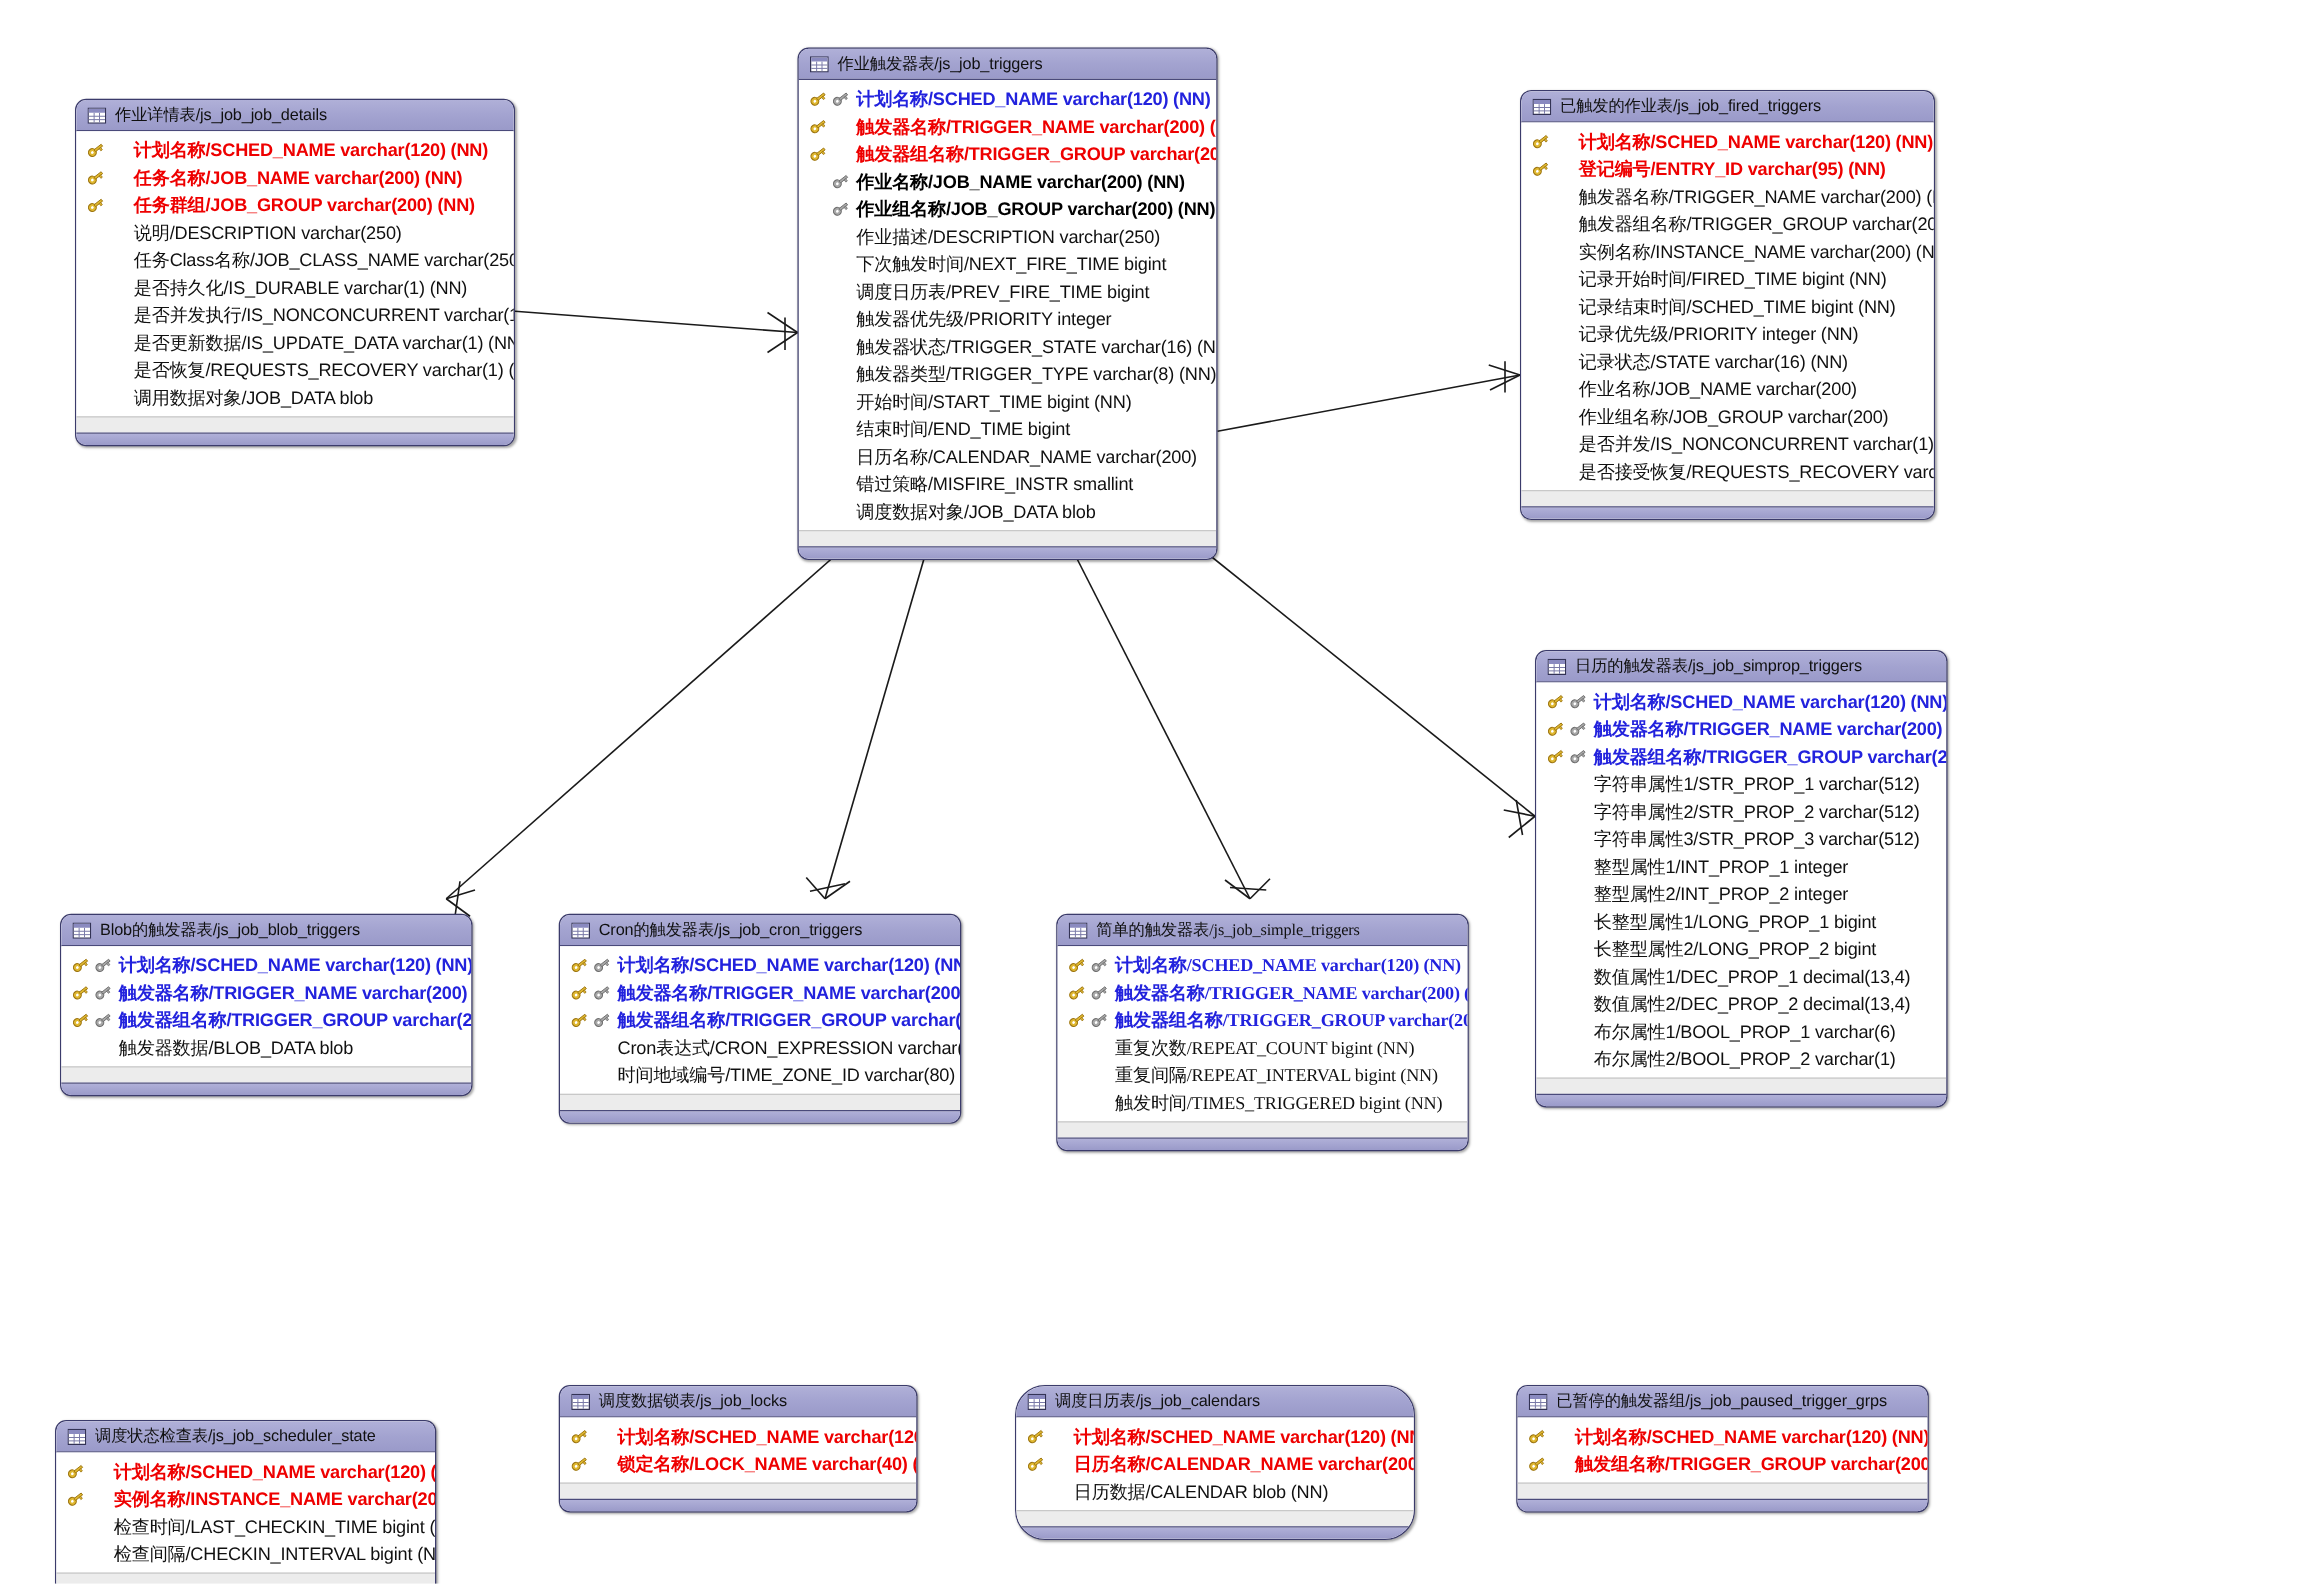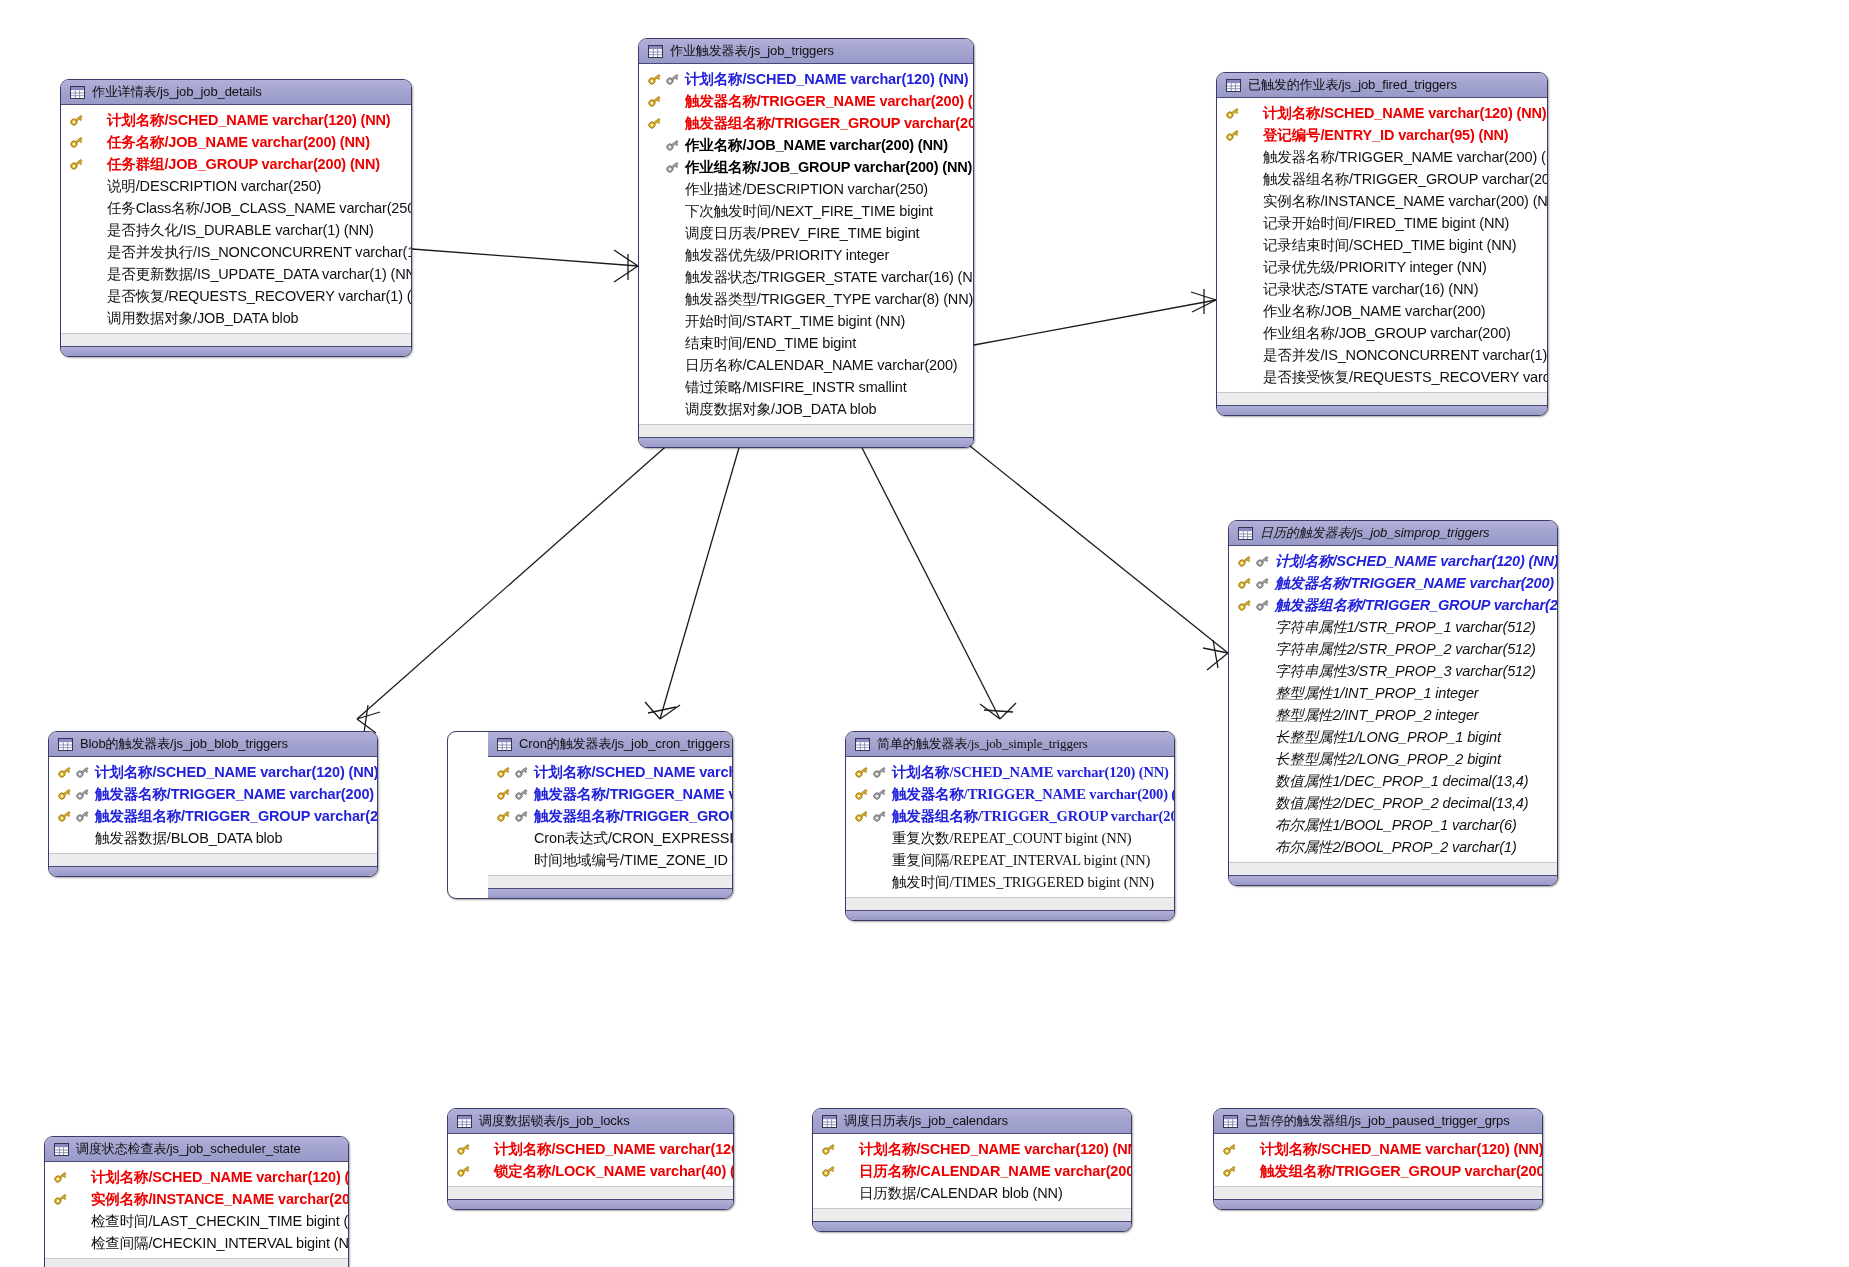--- a/index.html
+++ b/index.html
@@ -466,21 +466,21 @@
           </div>
           <div class="field">
             <span class="keyslot"></span>
             <span class="keyslot"></span>
             <span class="fname plain">是否接受恢复/REQUESTS_RECOVERY varchar(1)</span>
           </div>
         </div>
         <div class="ent-footer"></div>
         <div class="ent-foot-band"></div>
       </div>
-      <div class="entity" style="left: 1228px; top: 520px; width: 330px; font-style: italic;">
+      <div class="entity" style="left: 1228px; top: 520px; width: 330px;">
         <div class="ent-header">
           <svg class="tbl-icon" width="15" height="13" viewBox="0 0 15 13">
             <rect x="0.5" y="0.5" width="14" height="12" fill="#ffffff" stroke="#333355"></rect>
             <rect x="1" y="1" width="13" height="3.2" fill="#8a8ac0"></rect>
             <line x1="1" y1="7" x2="14" y2="7" stroke="#7a7aa8" stroke-width="0.8"></line>
             <line x1="1" y1="9.7" x2="14" y2="9.7" stroke="#7a7aa8" stroke-width="0.8"></line>
             <line x1="5.3" y1="4.3" x2="5.3" y2="12" stroke="#7a7aa8" stroke-width="0.8"></line>
             <line x1="9.6" y1="4.3" x2="9.6" y2="12" stroke="#7a7aa8" stroke-width="0.8"></line>
           </svg>
           <span class="ent-title">日历的触发器表/js_job_simprop_triggers</span>
@@ -698,21 +698,21 @@
           </div>
           <div class="field">
             <span class="keyslot"></span>
             <span class="keyslot"></span>
             <span class="fname plain">触发器数据/BLOB_DATA blob</span>
           </div>
         </div>
         <div class="ent-footer"></div>
         <div class="ent-foot-band"></div>
       </div>
-      <div class="entity" style="left: 447px; top: 731px; width: 286px; padding-left: 40px;">
+      <div class="entity" style="left: 447px; top: 731px; width: 322px;">
         <div class="ent-header">
           <svg class="tbl-icon" width="15" height="13" viewBox="0 0 15 13">
             <rect x="0.5" y="0.5" width="14" height="12" fill="#ffffff" stroke="#333355"></rect>
             <rect x="1" y="1" width="13" height="3.2" fill="#8a8ac0"></rect>
             <line x1="1" y1="7" x2="14" y2="7" stroke="#7a7aa8" stroke-width="0.8"></line>
             <line x1="1" y1="9.7" x2="14" y2="9.7" stroke="#7a7aa8" stroke-width="0.8"></line>
             <line x1="5.3" y1="4.3" x2="5.3" y2="12" stroke="#7a7aa8" stroke-width="0.8"></line>
             <line x1="9.6" y1="4.3" x2="9.6" y2="12" stroke="#7a7aa8" stroke-width="0.8"></line>
           </svg>
           <span class="ent-title">Cron的触发器表/js_job_cron_triggers</span>
@@ -995,21 +995,21 @@
                 </g>
               </svg>
             </span>
             <span class="keyslot"></span>
             <span class="fname pk">锁定名称/LOCK_NAME varchar(40) (NN)</span>
           </div>
         </div>
         <div class="ent-footer"></div>
         <div class="ent-foot-band"></div>
       </div>
-      <div class="entity" style="left: 812px; top: 1108px; width: 320px;">
+      <div class="entity" style="left: 812px; top: 1108px; width: 320px; border-radius: 24px;">
         <div class="ent-header">
           <svg class="tbl-icon" width="15" height="13" viewBox="0 0 15 13">
             <rect x="0.5" y="0.5" width="14" height="12" fill="#ffffff" stroke="#333355"></rect>
             <rect x="1" y="1" width="13" height="3.2" fill="#8a8ac0"></rect>
             <line x1="1" y1="7" x2="14" y2="7" stroke="#7a7aa8" stroke-width="0.8"></line>
             <line x1="1" y1="9.7" x2="14" y2="9.7" stroke="#7a7aa8" stroke-width="0.8"></line>
             <line x1="5.3" y1="4.3" x2="5.3" y2="12" stroke="#7a7aa8" stroke-width="0.8"></line>
             <line x1="9.6" y1="4.3" x2="9.6" y2="12" stroke="#7a7aa8" stroke-width="0.8"></line>
           </svg>
           <span class="ent-title">调度日历表/js_job_calendars</span>

